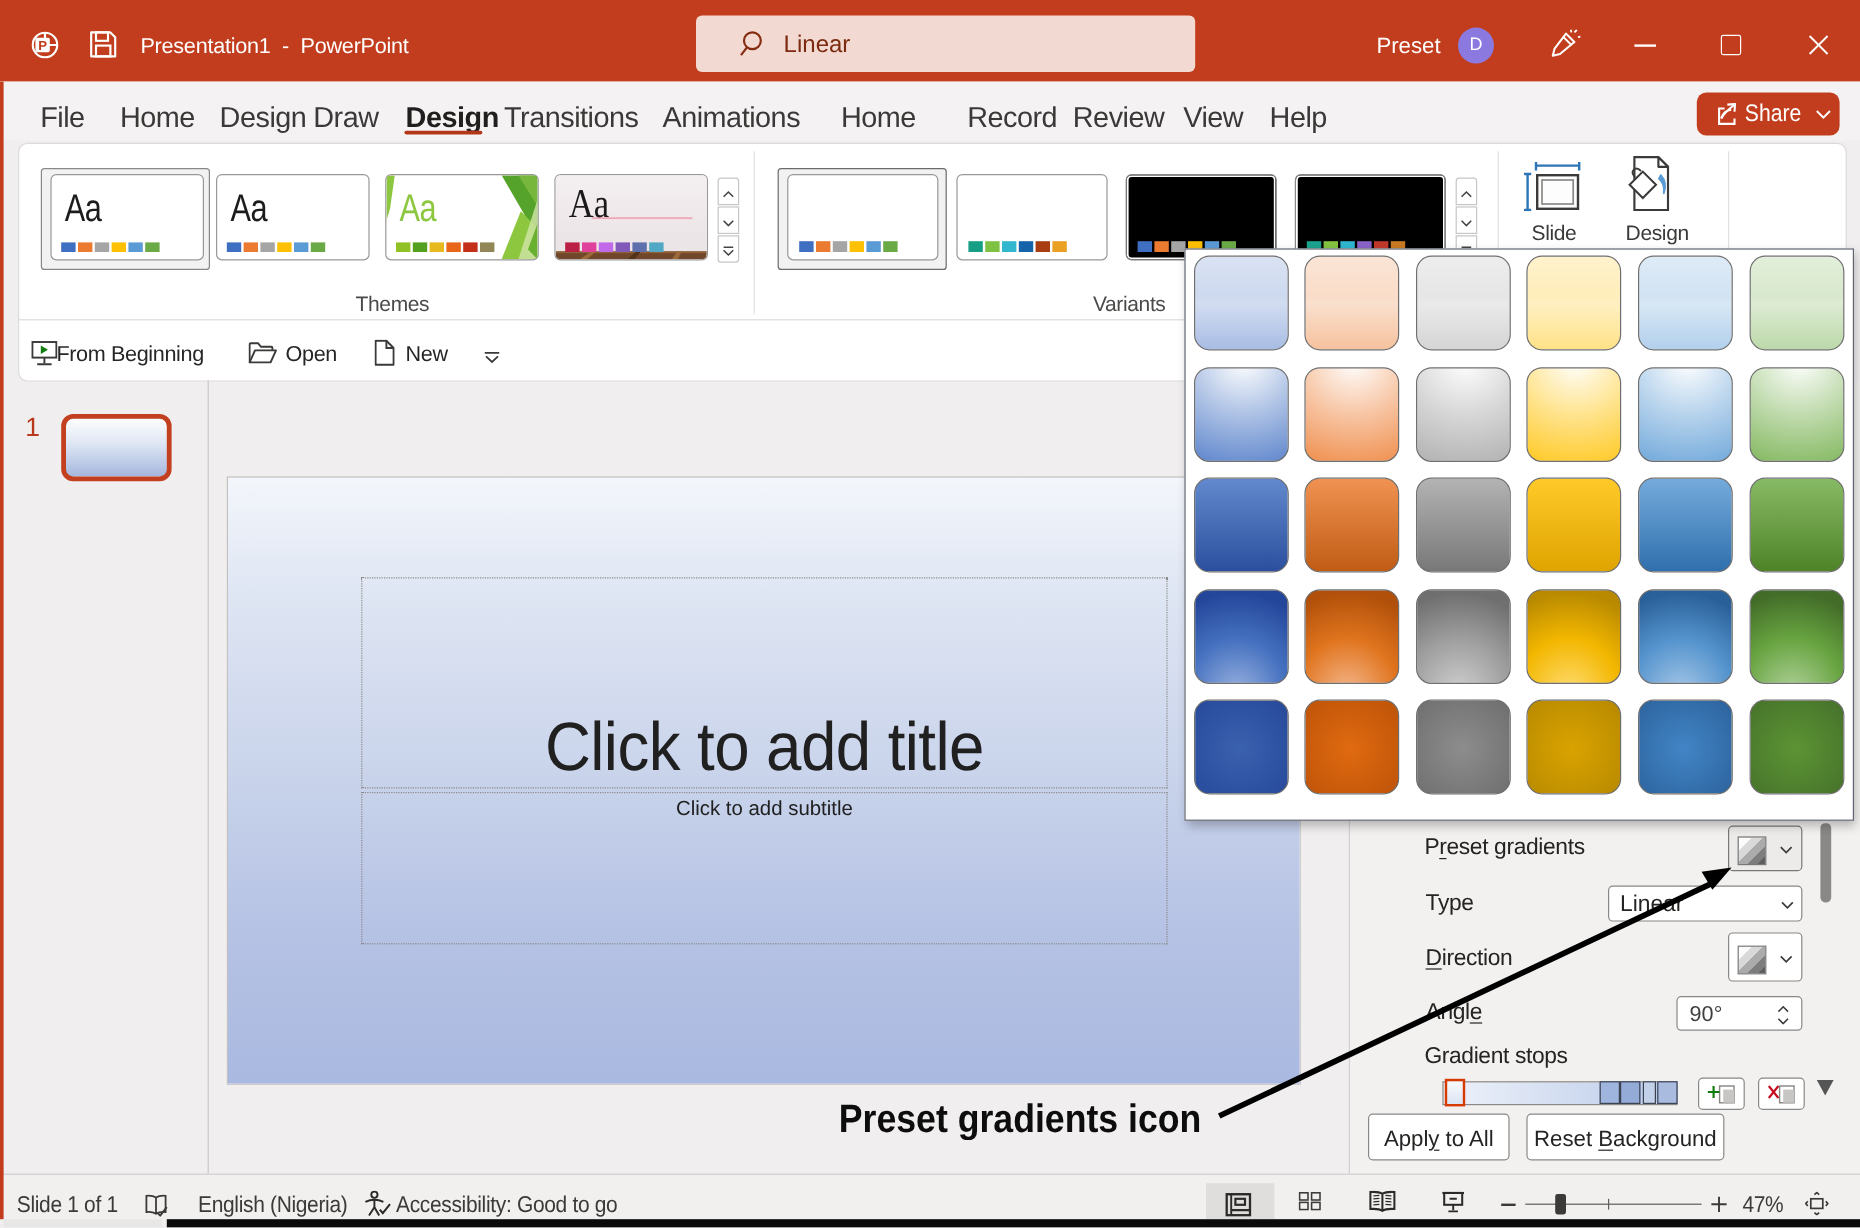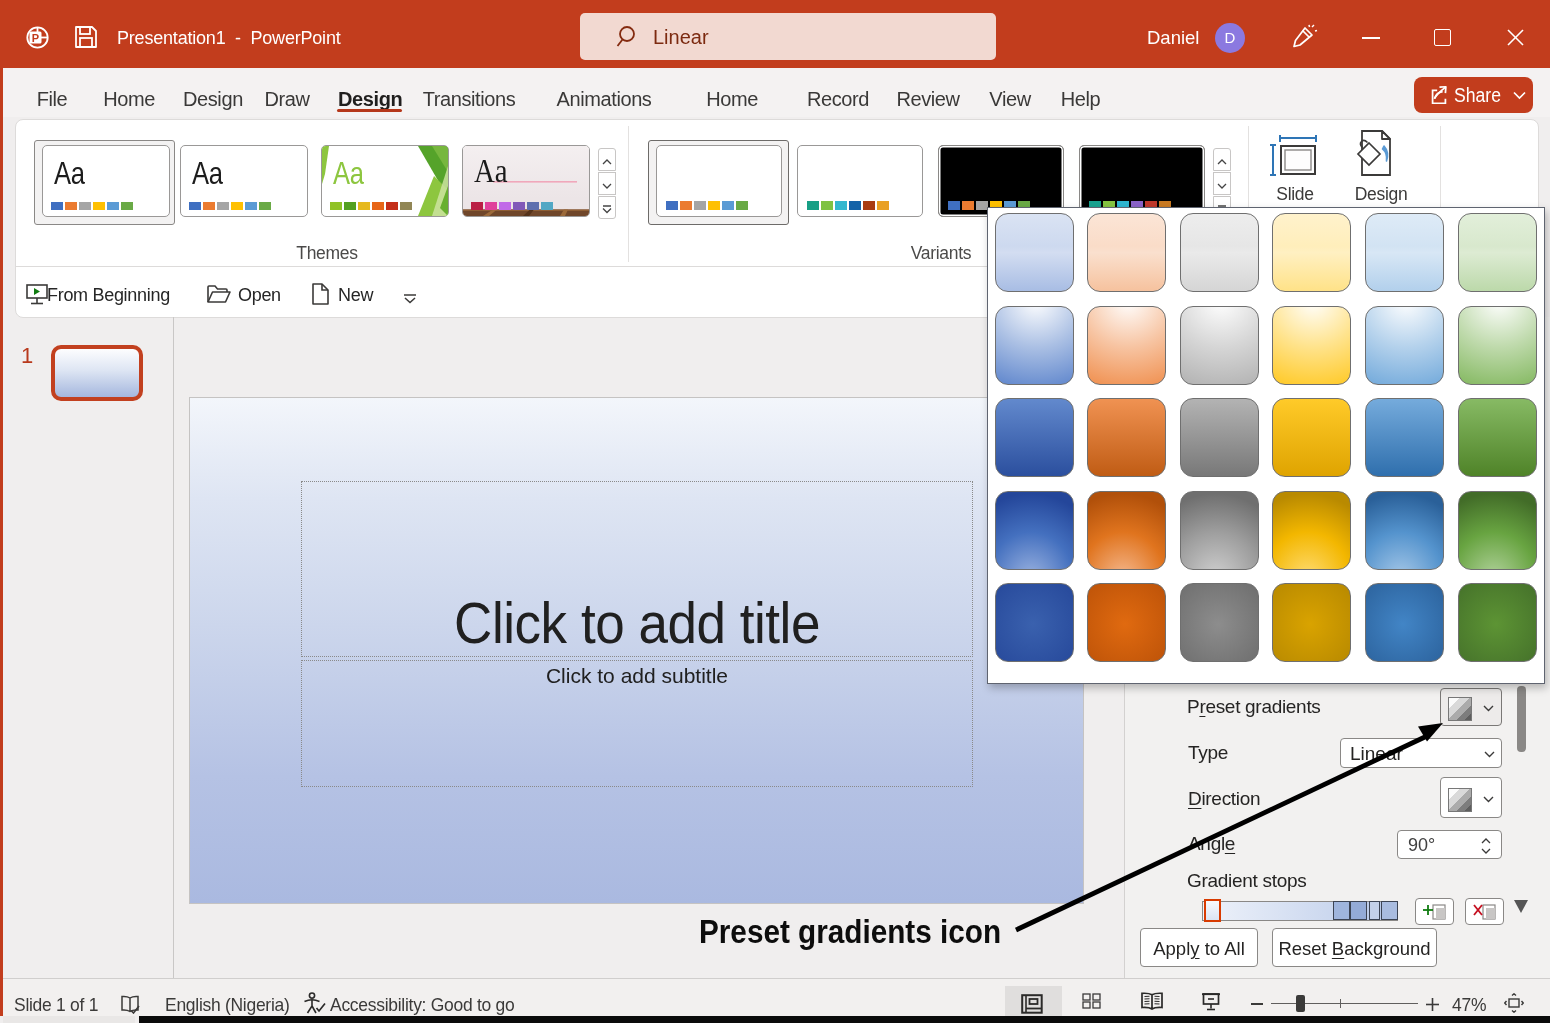--- a/index.html
+++ b/index.html
@@ -8,21 +8,21 @@
 
 #titlebar{left:0;top:0;width:1550px;height:68px;background:#c23d1d}
 #redstrip{left:0;top:68px;width:3px;height:948px;background:#c23d1d;z-index:20}
 #apptitle{left:117px;top:4px;height:68px;line-height:68px;color:#fff;font-size:18px;letter-spacing:-0.2px}
 #search{left:580px;top:13px;width:416px;height:47px;background:#f2d9d1;border-radius:5px}
 #searchtxt{left:653px;top:14px;height:47px;line-height:47px;font-size:20px;color:#7c2a10}
 #daniel{left:1147px;top:4px;height:68px;line-height:68px;color:#fff;font-size:18.5px}
 #avatar{left:1215px;top:23px;width:30px;height:30px;border-radius:50%;background:#8b79e0;color:#fff;font-size:15px;text-align:center;line-height:30px}
 
 #menubar{left:0;top:68px;width:1550px;height:49px;background:#f4f2f2}
-.tab{top:79px;height:40px;line-height:40px;font-size:20px;color:#3a3938;text-align:center;letter-spacing:-0.4px}
+.tab{top:79px;height:40px;line-height:40px;font-size:24px;color:#3a3938;text-align:center;letter-spacing:-0.4px}
 #tab-design{font-weight:bold;color:#201f1e}
 #designline{left:337px;top:109px;width:65px;height:2.6px;background:#b5371a;border-radius:2px}
 #sharebtn{left:1414px;top:77px;width:119px;height:36px;background:#c23d1d;border-radius:8px;color:#fff;font-size:20px}
 
 #ribboncard{left:15px;top:119px;width:1524px;height:199px;background:#fff;border:1px solid #dddbda;border-radius:8px;box-sizing:border-box}
 #ribbonsep{left:15px;top:266px;width:1524px;height:1px;background:#dddbda}
 .grouplabel{top:245px;height:16px;line-height:16px;font-size:17.5px;color:#4b4a49;text-align:center;width:120px;letter-spacing:-0.3px}
 .gsep{top:126px;width:1px;height:136px;background:#e3e1e0}
 .thumbframe{top:139.5px;width:141px;height:85px;border:1px solid #8a8886;background:#f3f2f2;box-sizing:border-box;border-radius:3px}
 .thumb{top:145px;width:128px;height:72px;border:1px solid #9a9897;background:#fff;box-sizing:border-box;border-radius:5px;overflow:hidden}
@@ -35,21 +35,21 @@
 .qtext{top:273px;height:44px;line-height:44px;font-size:18px;color:#262626;letter-spacing:-0.3px}
 
 #panel-divider{left:173px;top:317px;width:1px;height:661px;background:#c9c7c6}
 #slidenum{left:21px;top:343px;font-size:22px;color:#b8391c}
 #thumb1{left:51px;top:345px;width:92px;height:56px;border:4px solid #c2401f;border-radius:10px;background:linear-gradient(180deg,#fdfdfe 0%,#dde5f3 45%,#a5b7de 100%);box-sizing:border-box}
 #slide{left:190px;top:398px;width:893px;height:505px;background:linear-gradient(180deg,#f3f6fb 0%,#dee5f3 20%,#ccd6ec 45%,#b5c2e4 75%,#aab9e0 100%);box-shadow:0 0 0 1px #c5c3c2}
 .ph{border:1px dotted #8a8a8a;box-sizing:border-box}
 #titlebox{left:301px;top:481px;width:672px;height:176px}
 #subbox{left:301px;top:660px;width:672px;height:127px}
 #titletext{left:301px;top:590px;width:672px;text-align:center;font-size:57px;font-weight:300;color:#202020;transform:scaleX(.93);letter-spacing:-0.5px}
-#subtext{left:301px;top:664px;width:672px;text-align:center;font-size:21px;color:#202020}
+#subtext{left:301px;top:664px;width:672px;text-align:center;font-size:17px;color:#202020}
 
 #rpane{left:1124px;top:317px;width:426px;height:661px;background:#f2f1f0;border-left:1px solid #d3d1d0;box-sizing:border-box}
 .plabel{font-size:19px;color:#252423;letter-spacing:-0.3px}
 .pbtn{border:1px solid #8a8886;background:#fff;border-radius:4px;box-sizing:border-box}
 .u{text-decoration:underline;text-underline-offset:3px}
 
 #popup{left:987px;top:207px;width:558px;height:477px;background:#fff;border:1.5px solid #5f6470;box-shadow:2px 4px 8px rgba(0,0,0,.25);box-sizing:border-box}
 .sw{position:absolute;width:79px;height:79px;border:1.5px solid #6f6f6f;border-radius:13px;box-sizing:border-box}
 
 .s1b{background:linear-gradient(180deg,#dae3f3 0%,#cdd9ef 42%,#d3ddf1 50%,#a8bde4 100%)}
@@ -127,21 +127,21 @@
 <div class="abs" style="left:1362px;top:37px;width:18px;height:2px;background:#fff"></div>
 <div class="abs" style="left:1434px;top:29px;width:15px;height:15px;border:1.6px solid #fff;border-radius:2px"></div>
 <div class="abs" style="left:1507px;top:29px;width:17px;height:17px">
  <svg width="17" height="17">
       <line x1="1" y1="1" x2="16" y2="16" stroke="#fff" stroke-width="1.6"></line>
       <line x1="16" y1="1" x2="1" y2="16" stroke="#fff" stroke-width="1.6"></line>
     </svg>
 </div>
 <div class="abs" id="search"></div>
 <div class="abs" id="searchtxt">Linear</div>
-<div class="abs" id="daniel">Daniel</div>
+<div class="abs" id="daniel">Preset</div>
 <div class="abs" id="avatar">D</div>
 
 <div class="abs" id="menubar"></div>
 <div class="abs tab" style="left:31px;width:42px">File</div>
 <div class="abs tab" style="left:100px;width:58px">Home</div>
 <div class="abs tab" style="left:183px;width:55px">Design</div>
 <div class="abs tab" style="left:261px;width:52px">Draw</div>
 <div class="abs tab" id="tab-design" style="left:338px;width:62px">Design</div>
 <div class="abs tab" style="left:420px;width:98px">Transitions</div>
 <div class="abs tab" style="left:552px;width:104px">Animations</div>

